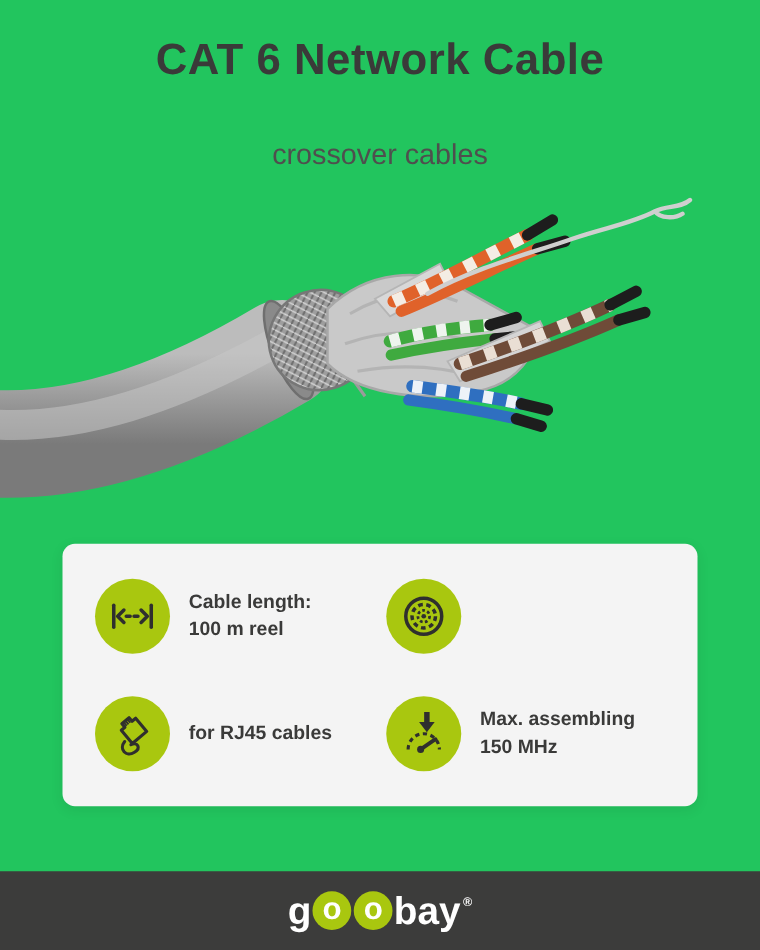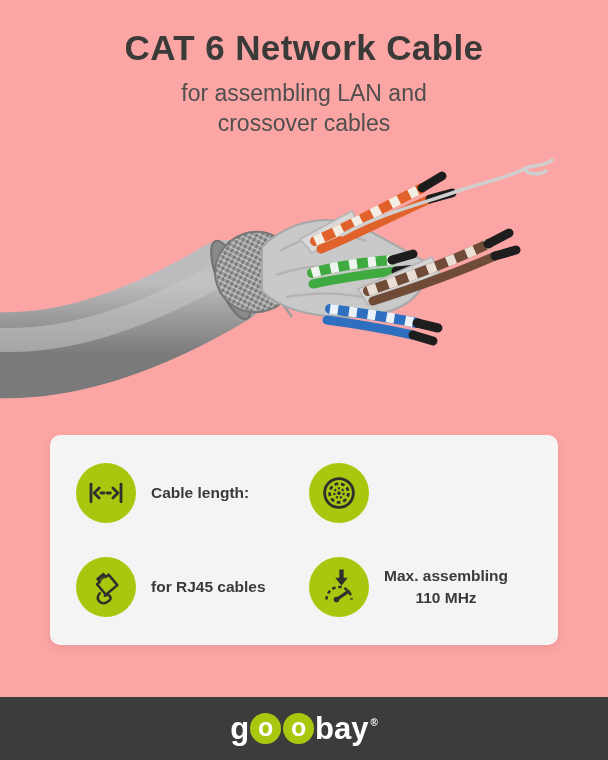--- a/index.html
+++ b/index.html
@@ -1,19 +1,19 @@
 <!DOCTYPE html>
 <html><head>
 <meta charset="utf-8">
 <style>
   * { margin:0; padding:0; box-sizing:border-box; }
   body { background:#e8e8e8; font-family:"Liberation Sans", sans-serif; }
   .page {
     position:relative; width:608px; height:760px; margin:0 auto;
-    background:#fca5a5; overflow:hidden;
+    background:#22c55e; overflow:hidden;
   }
   
   .header { padding-top:28px; text-align:center; }
   .title {
     font-size:35px; font-weight:700; color:#3a3a39; letter-spacing:0.4px;
   }
   .subtitle {
     margin-top:10px; font-size:23px; font-weight:400; color:#4f4f4e; line-height:1.32;
   }
   
@@ -24,21 +24,21 @@
     border-radius:10px; box-shadow:0 3px 10px rgba(0,0,0,0.08);
     padding:28px 26px; display:grid;
     grid-template-columns:1fr 1fr; row-gap:34px; column-gap:10px;
   }
   .feature { display:flex; align-items:center; gap:15px; }
   .icon-circle {
     flex:none; width:60px; height:60px; border-radius:50%;
     background:#a9c70f; display:flex; align-items:center; justify-content:center;
   }
   .feature-text { font-size:15.5px; font-weight:700; color:#3a3a39; line-height:1.4; }
-  .feature-text span { display:block;text-align:center; }
+  .feature-text span { display:block; }
   
   .footer {
     position:absolute; left:0; bottom:0; width:608px; height:63px;
     background:#3c3c3b; display:flex; align-items:center; justify-content:center;
   }
   .logo { display:flex; align-items:center; color:#ffffff; font-weight:700; font-size:31px; }
   .logo-o {
     width:31px; height:31px; border-radius:50%; background:#a9c70f; color:#ffffff;
     display:flex; align-items:center; justify-content:center;
     font-size:25px; font-weight:700; margin:0 1px; padding-bottom:2px;
@@ -46,21 +46,21 @@
   .logo-reg { font-size:10px; align-self:flex-start; margin-top:6px; margin-left:2px; }
 </style>
 </head>
 <body>
 
 <div class="page">
 
   <div class="header">
     <div class="title">CAT 6 Network Cable</div>
     <div class="subtitle">
-      <span>for assembling LAN and</span><br>
+      <br>
       <span>crossover cables</span>
     </div>
   </div>
 
   <div class="cable-wrap">
     <svg viewBox="0 0 608 288" width="608" height="288">
       <defs>
         <pattern id="braid" width="7" height="7" patternUnits="userSpaceOnUse">
           <rect width="7" height="7" fill="#9e9e9e"></rect>
           <path d="M0 7 L7 0" stroke="#6d6d6d" stroke-width="1.6"></path>
@@ -125,20 +125,21 @@
             <path d="M8 18 V46"></path>
               <path d="M56 18 V46"></path>
             <path d="M24 32 H40" stroke-dasharray="5 5"></path>
             <path d="M21 24 L13 32 L21 40"></path>
             <path d="M43 24 L51 32 L43 40"></path>
           </g>
         </svg>
       </div>
       <div class="feature-text">
         <span>Cable length:</span>
+        <span>100 m reel</span>
       </div>
     </div>
 
     <div class="feature">
       <div class="icon-circle">
         <svg viewBox="0 0 64 64" width="40" height="40">
           <g stroke="#2f2f2e" fill="none">
             <circle cx="32" cy="32" r="23" stroke-width="4.5"></circle>
             <circle cx="32" cy="32" r="15" stroke-width="4.5" stroke-dasharray="6 4.5"></circle>
             <circle cx="32" cy="32" r="7.5" stroke-width="3.5" stroke-dasharray="3.5 3"></circle>
@@ -170,21 +171,21 @@
           <path d="M26 17 H46 L36 30 Z" fill="#2f2f2e"></path>
           <g stroke="#2f2f2e" fill="none">
             <path d="M12 52 A 20 20 0 1 1 52 52" stroke-width="4" stroke-dasharray="5.5 4.5"></path>
             <path d="M28 52 L47 39" stroke-width="5" stroke-linecap="round"></path>
             <circle cx="28" cy="52" r="4.5" fill="#2f2f2e" stroke="none"></circle>
           </g>
         </svg>
       </div>
       <div class="feature-text">
         <span>Max. assembling</span>
-        <span>110 MHz</span>
+        <span>150 MHz</span>
       </div>
     </div>
 
   </div>
 
   <div class="footer">
     <div class="logo">
       <span>g</span>
       <span class="logo-o">o</span>
       <span class="logo-o">o</span>

